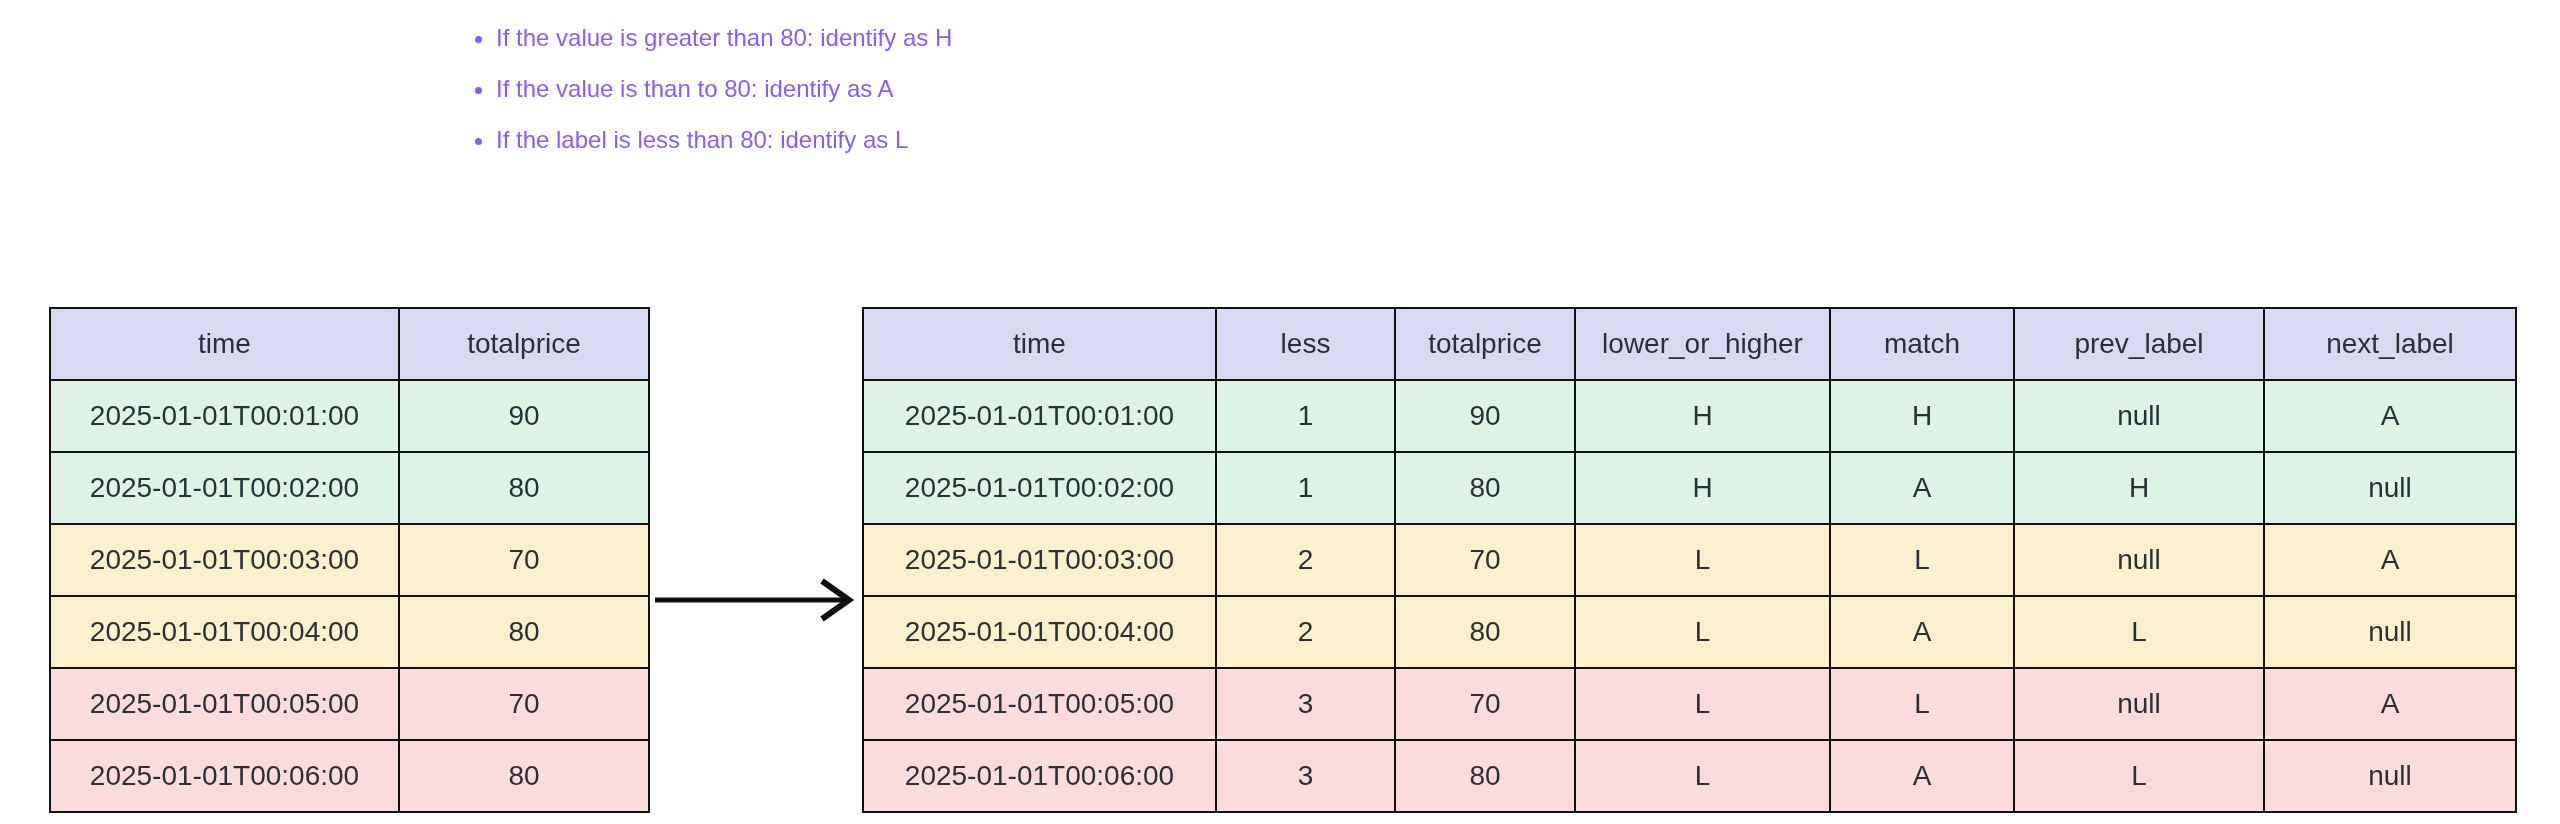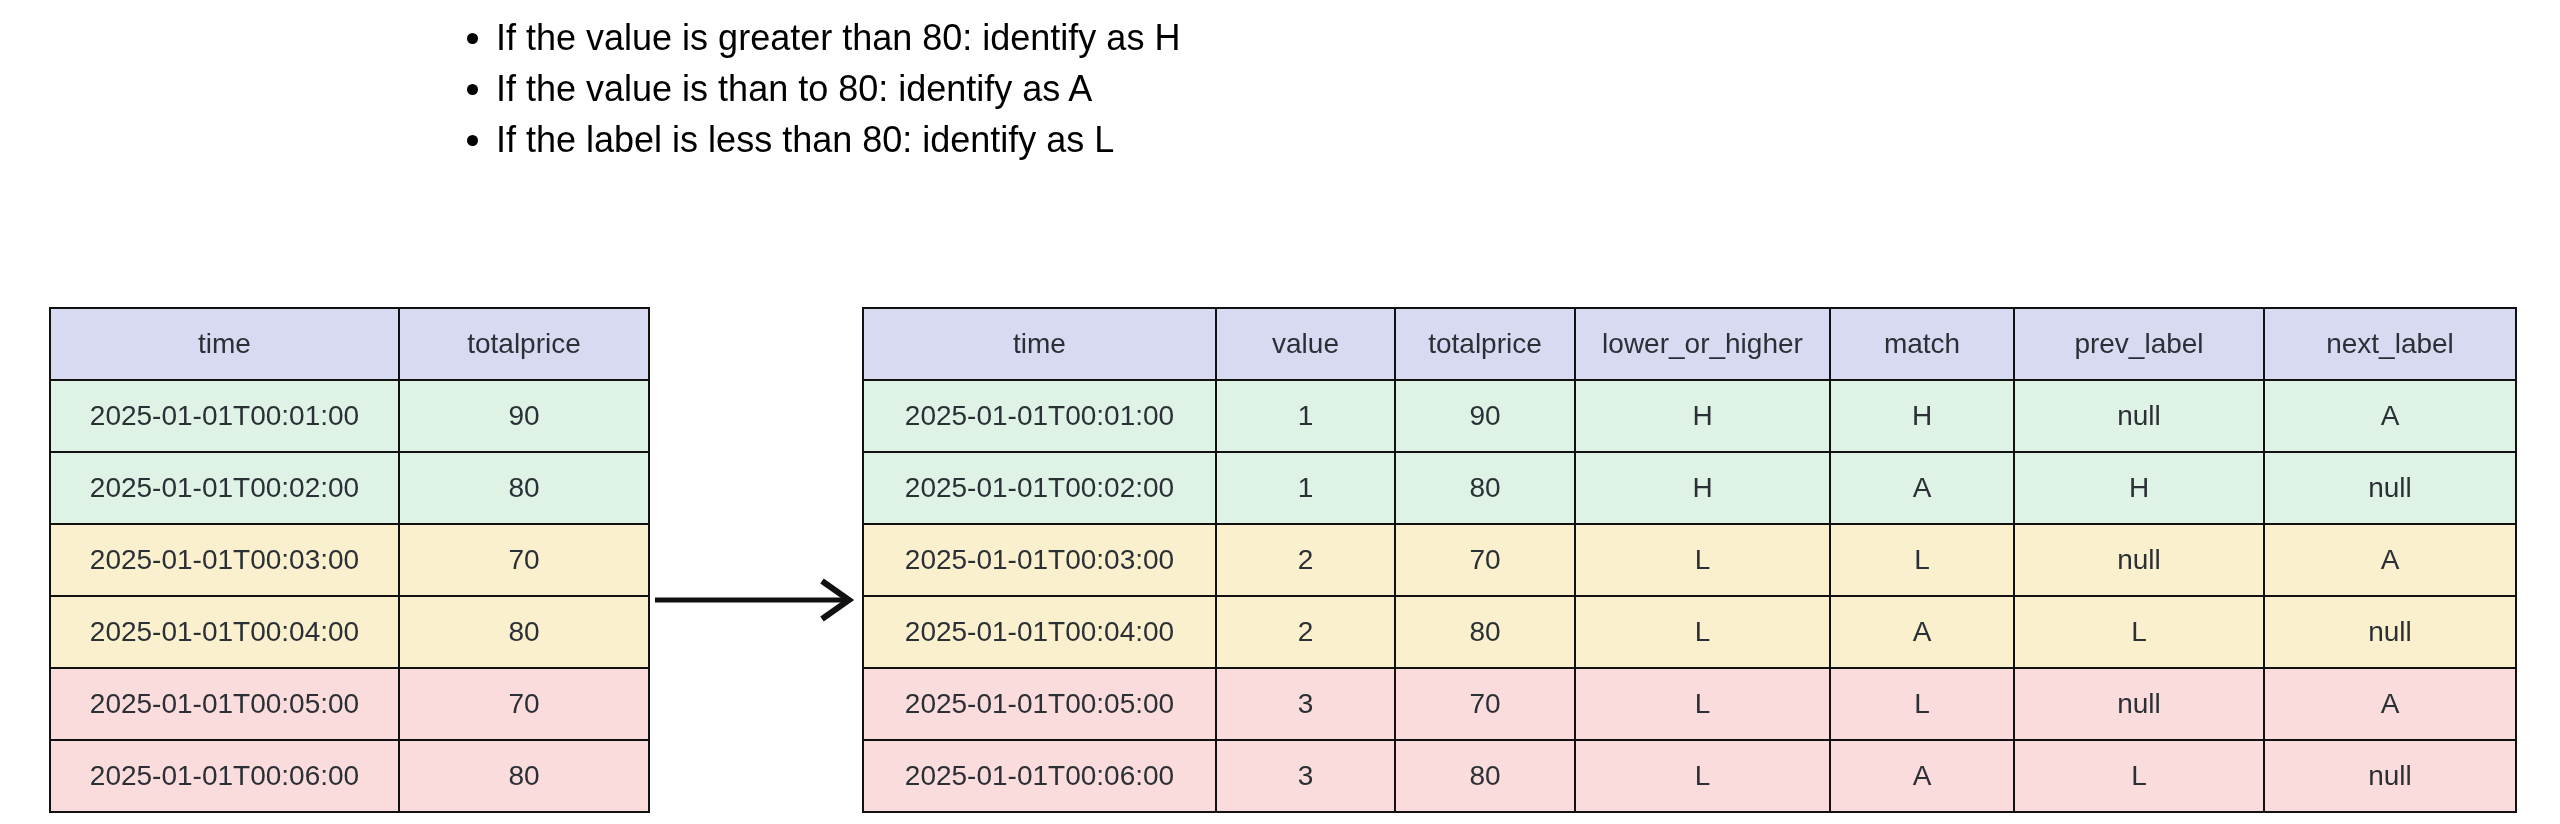--- a/index.html
+++ b/index.html
@@ -15,21 +15,21 @@
   
   .instructions { position: absolute; left: 444px; top: 6px; }
   .instr-title { font-size: 36px; line-height: 46px; color: #23272c; white-space: nowrap; }
   .instr-title code {
     font-family: "DejaVu Sans Mono", "Liberation Mono", monospace;
     font-size: 33px;
     padding: 0 8px;
   }
   .instr-bullets { margin: 6px 0 0 0; padding-left: 52px; }
   .instr-bullets li {
-    font-size: 36px; line-height: 51px; color: #000000; white-space: nowrap;
+    font-size: 24px; line-height: 51px; color: #8b5cf6; white-space: nowrap;
   }
 
   
   table.tbl {
     position: absolute;
     border-collapse: collapse;
     table-layout: fixed;
   }
   table.tbl th, table.tbl td {
     border: 2px solid #111111;
@@ -114,21 +114,21 @@
         <col style="width:179px">
         <col style="width:180px">
       <col style="width:255px">
         <col style="width:184px">
         <col style="width:250px">
         <col style="width:252px">
     </colgroup>
     <thead>
       <tr style="background-color: rgb(216, 218, 242);">
         <th>time</th>
-        <th>value</th>
+        <th>less</th>
         <th>totalprice</th>
         <th>lower_or_higher</th>
         <th>match</th>
         <th>prev_label</th>
         <th>next_label</th>
       </tr>
     </thead>
     <tbody>
       <tr style="background-color: rgb(222, 242, 229);">
         <td>2025-01-01T00:01:00</td>

